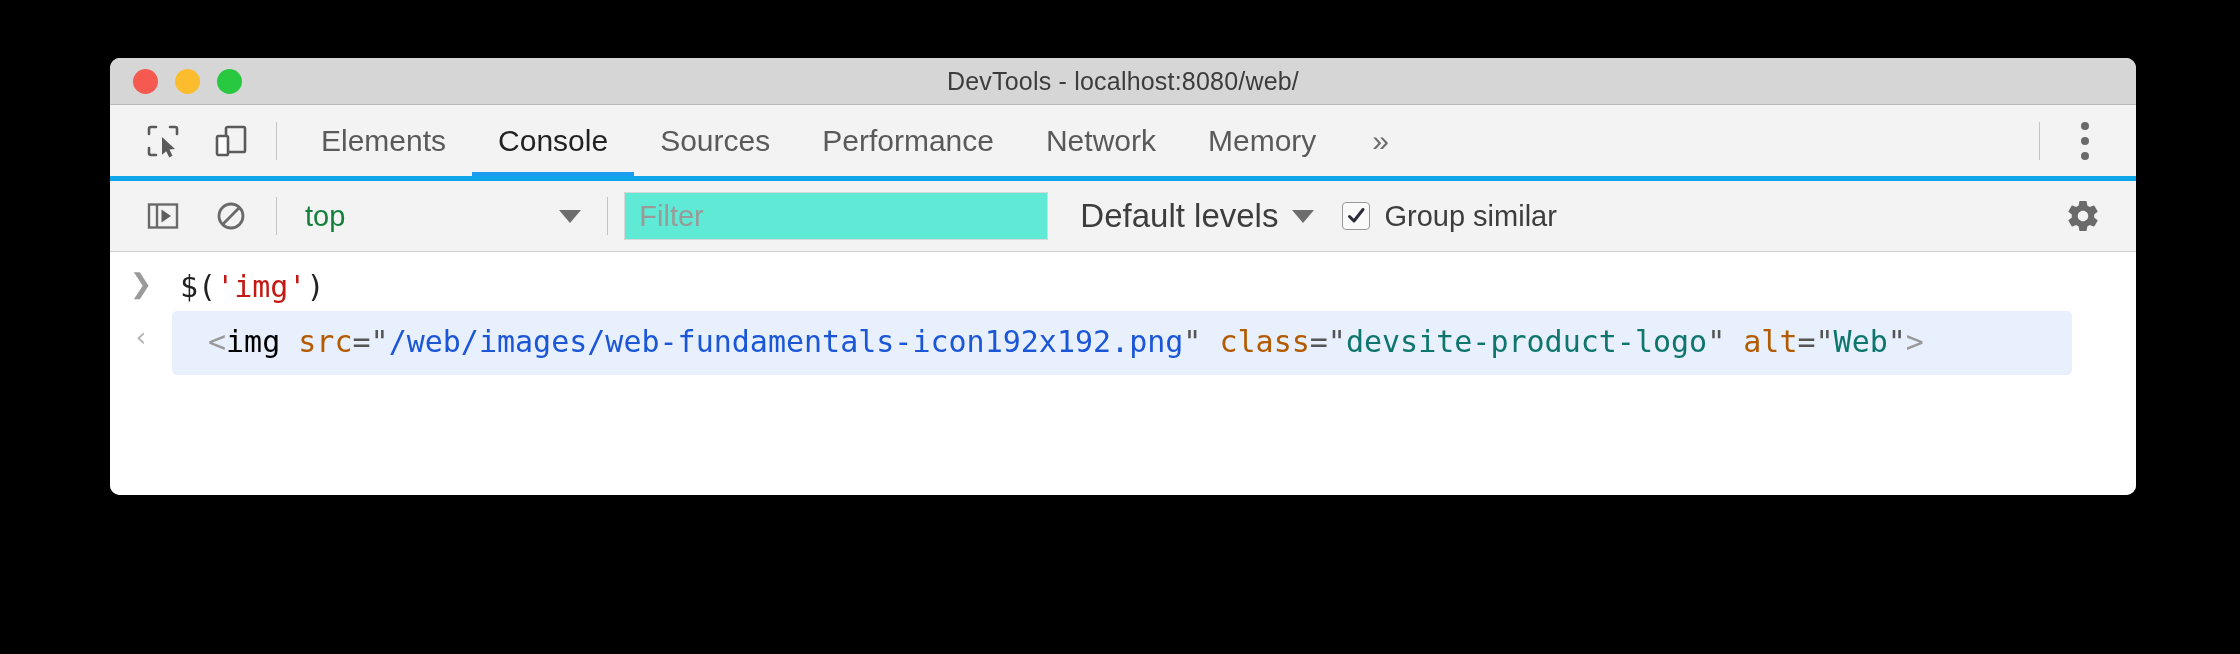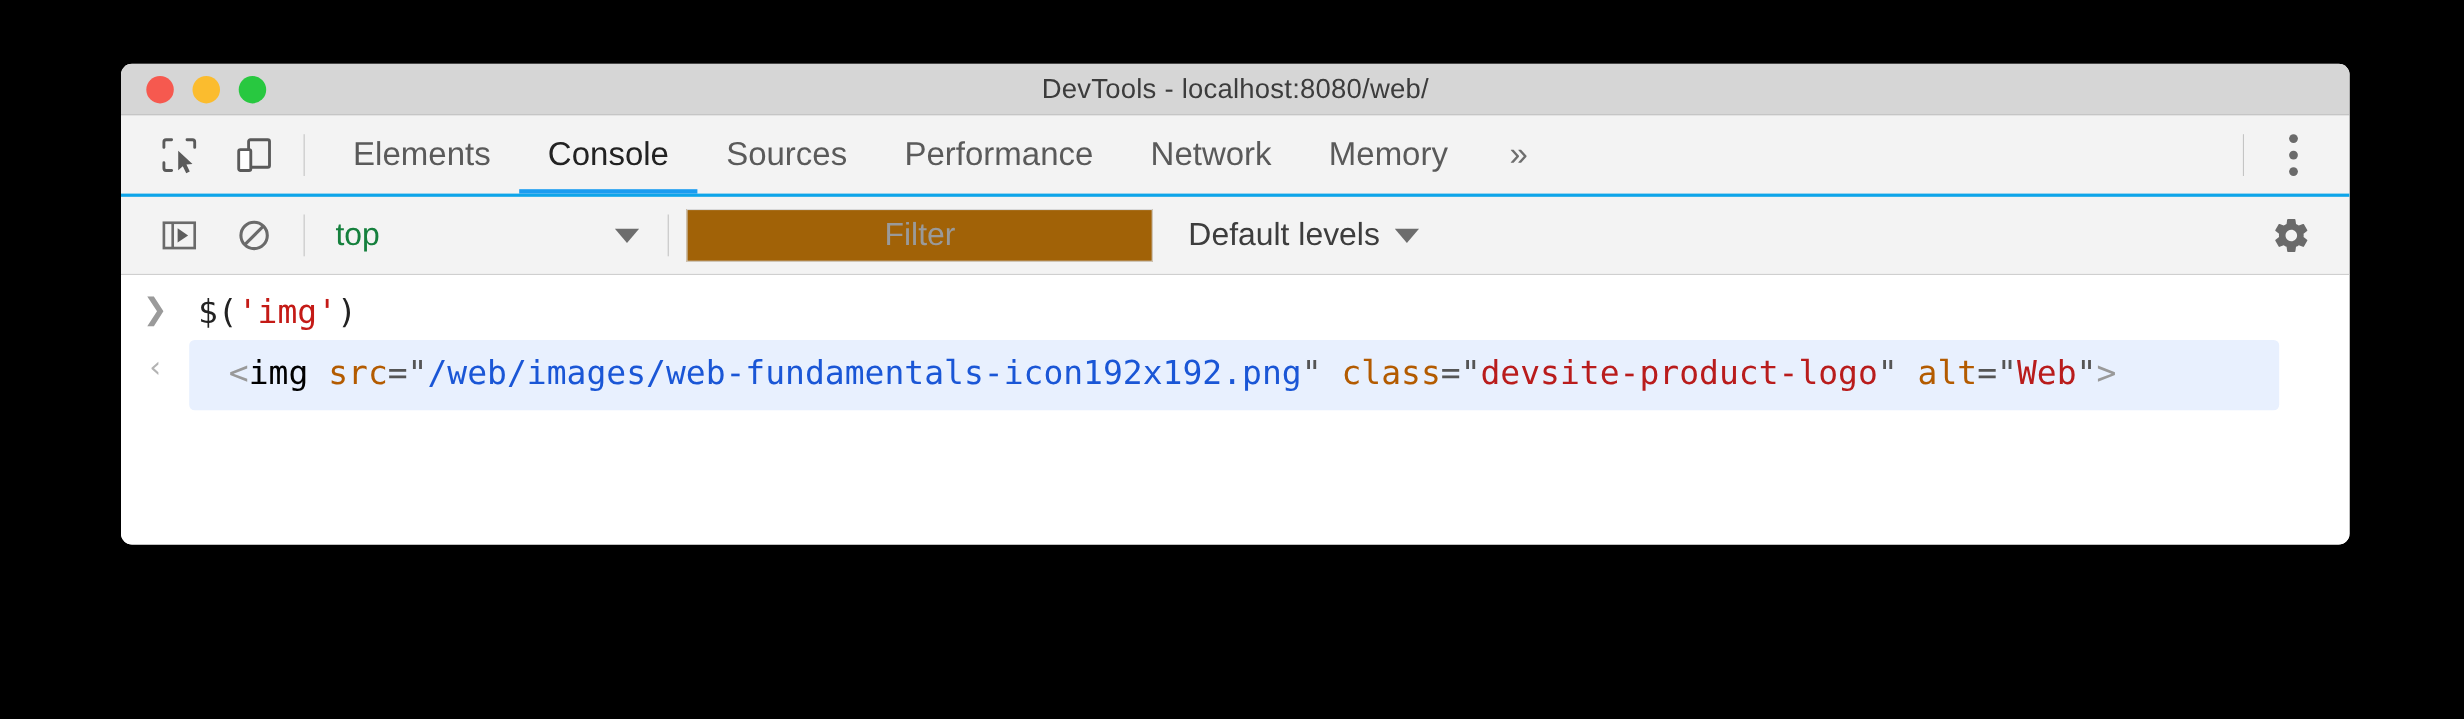--- a/index.html
+++ b/index.html
@@ -59,21 +59,21 @@
     letter-spacing: 0.2px;
     line-height: 46px;
     pointer-events: none;
   }
 
   
   .tabbar {
     position: relative;
     height: 71px;
     background: #f3f3f3;
-    border-bottom: 3px solid #0ea5e9;
+    border-bottom: 5px solid #0ea5e9;
     display: flex;
     align-items: center;
   }
   .tb-icon {
     width: 54px;
     height: 54px;
     margin-left: 14px;
     display: flex;
     align-items: center;
     justify-content: center;
@@ -173,37 +173,36 @@
     width: 0; height: 0;
     border-left: 11px solid transparent;
     border-right: 11px solid transparent;
     border-top: 13px solid #6d6d6d;
     display: inline-block;
   }
   .ctx-caret-gap { width: 200px; display:inline-block; }
   .filter-input {
     width: 424px;
     height: 48px;
-    background: #a16207;
+    background: #5eead4;
     border: 1px solid #d8d8d8;
     font-size: 29px;
     color: #222;
     padding: 4px 14px;
     box-sizing: border-box;
     outline: none;
     font-family: "Liberation Sans", sans-serif;
-    text-align: center;
   }
   .filter-input::placeholder { color: #9a9a9a; }
   .levels {
     display: flex;
     align-items: center;
     gap: 14px;
     margin-left: 32px;
-    font-size: 29px;
+    font-size: 33px;
     color: #3d3d3d;
     cursor: pointer;
     white-space: nowrap;
   }
   .group-similar {
     display: flex;
     align-items: center;
     gap: 14px;
     margin-left: 28px;
     font-size: 29px;
@@ -278,21 +277,21 @@
     box-sizing: border-box;
     padding: 7px 0 9px 36px;
   }
   .result-row .code { padding-top: 0; }
 
   .tok-punct  { color: #222222; }
   .tok-string { color: #c41a16; }
   .tok-tag    { color: #000000; }
   .tok-attr   { color: #b35b00; }
   .tok-quote  { color: #555555; }
-  .tok-value  { color: #b91c1c; }
+  .tok-value  { color: #0f766e; }
   .tok-link   { color: #1a56d6; cursor: pointer; }
   .tok-gt     { color: #999999; }
 </style>
 </head>
 <body>
 
 <div class="window">
 
   <div class="titlebar">
     <div class="traffic">
@@ -376,20 +375,28 @@
 
     <div class="tb-sep" style="margin-left:26px;margin-right:16px;"></div>
 
     <input class="filter-input" type="text" placeholder="Filter" style="">
 
     <div class="levels">
       <span>Default levels</span>
       <span class="caret"></span>
     </div>
 
+    <div class="group-similar">
+      <span class="checkbox">
+        <svg width="20" height="20" viewBox="0 0 20 20">
+          <path d="M3.5 10.5 L8 15 L17 3.5" fill="none" stroke="#2b2b3d" stroke-width="3" stroke-linecap="round" stroke-linejoin="round"></path>
+        </svg>
+      </span>
+      <span>Group similar</span>
+    </div>
 
     <div class="consolebar-right">
       <div class="cb-icon">
         <svg width="36" height="36" viewBox="0 0 24 24">
           <path fill="#6a6a6a" d="M19.43 12.98c.04-.32.07-.64.07-.98s-.03-.66-.07-.98l2.11-1.65c.19-.15.24-.42.12-.64l-2-3.46c-.12-.22-.39-.3-.61-.22l-2.49 1c-.52-.4-1.08-.73-1.69-.98l-.38-2.65C14.46 2.18 14.25 2 14 2h-4c-.25 0-.46.18-.49.42l-.38 2.65c-.61.25-1.17.59-1.69.98l-2.49-1c-.23-.09-.49 0-.61.22l-2 3.46c-.13.22-.07.49.12.64l2.11 1.65c-.04.32-.07.65-.07.98s.03.66.07.98l-2.11 1.65c-.19.15-.24.42-.12.64l2 3.46c.12.22.39.3.61.22l2.49-1c.52.4 1.08.73 1.69.98l.38 2.65c.03.24.24.42.49.42h4c.25 0 .46-.18.49-.42l.38-2.65c.61-.25 1.17-.59 1.69-.98l2.49 1c.23.09.49 0 .61-.22l2-3.46c.12-.22.07-.49-.12-.64l-2.11-1.65zM12 15.5c-1.93 0-3.5-1.57-3.5-3.5s1.57-3.5 3.5-3.5 3.5 1.57 3.5 3.5-1.57 3.5-3.5 3.5z"></path>
         </svg>
       </div>
     </div>
   </div>
 

